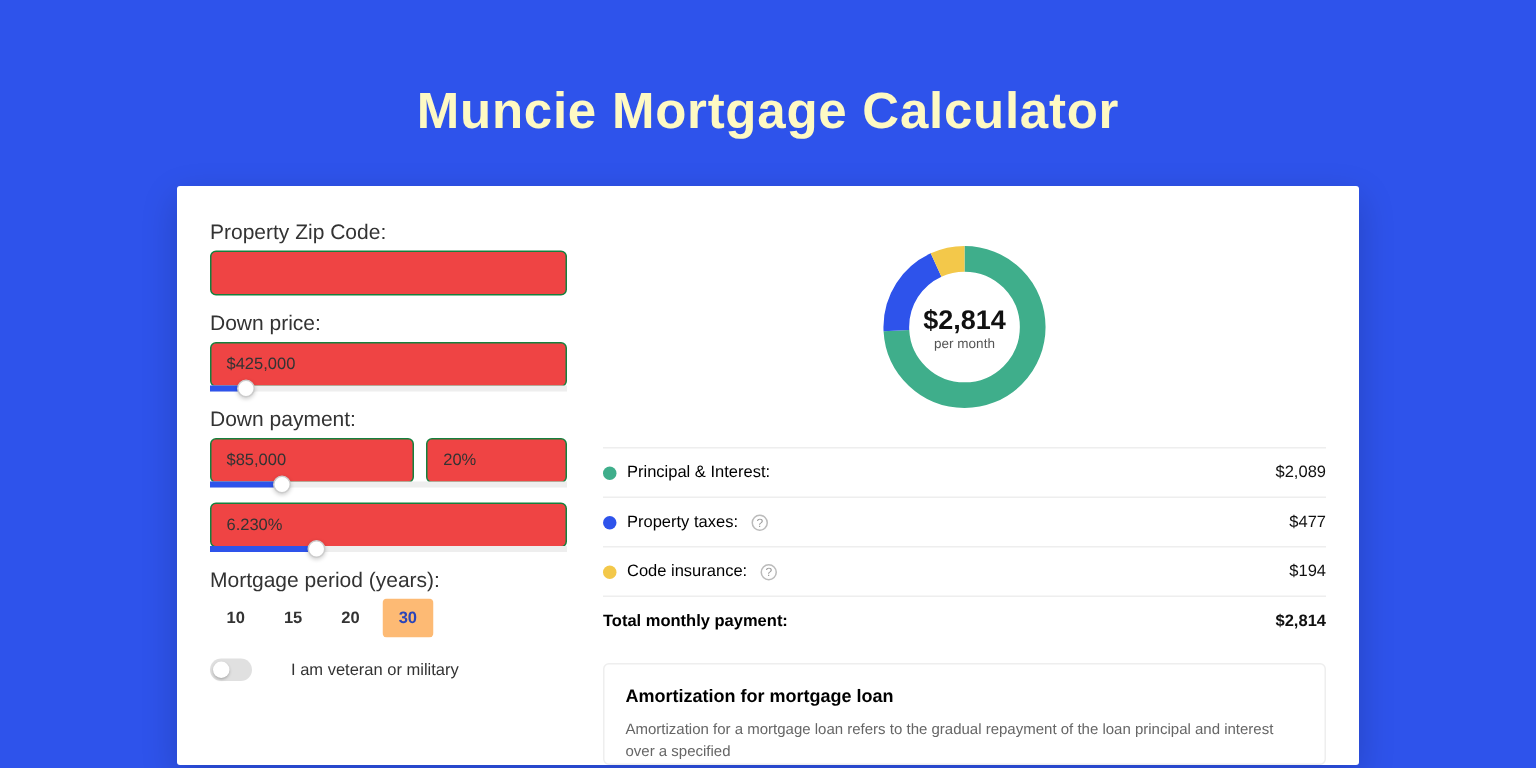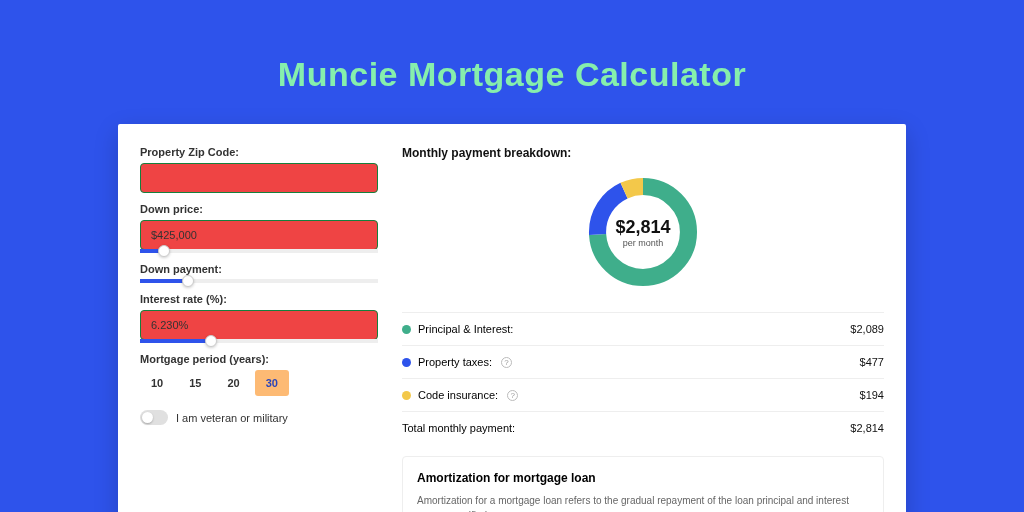--- a/index.html
+++ b/index.html
@@ -4,46 +4,45 @@
 <style>
   * { box-sizing: border-box; margin: 0; padding: 0; font-family: -apple-system, BlinkMacSystemFont, "Segoe UI", Arial, sans-serif; }
   body {
     background: #2e53eb;
     width: 1024px;
     height: 512px;
     overflow: hidden;
     position: relative;
   }
   .page-title {
-    color: #86efac;
+    color: #fef9c3;
     text-align: center;
     font-size: 34px;
     font-weight: 700;
     padding: 55px 0 30px 0;
     letter-spacing: .5px;
   }
   .calc-card {
     background: #fff;
     width: 788px;
     margin: 0 auto;
     border-radius: 2px;
     box-shadow: 0 8px 24px rgba(0,0,0,0.18);
     padding: 22px 22px 0 22px;
     display: flex;
     gap: 24px;
   }
   .left-col { width: 238px; }
   .right-col { flex: 1; }
 
   .field-label {
-    font-size: 11px;
+    font-size: 14px;
     color: #333;
     margin-bottom: 5px;
     display: block;
-    font-weight: bold;
   }
   .text-input, .num-input {
     width: 100%;
     border: 1px solid #15803d;
     border-radius: 4px;
     padding: 8px 10px;
     font-size: 11px;
     color: #333;
     background:#ef4444;
   }
@@ -77,21 +76,21 @@
     padding:6px 10px;
     border-radius:3px;
     cursor:pointer;
     font-weight:600;
   }
   .period-btn.active {
     background:#fdba74;
     color:#2b45b9;
   }
 
-  .toggle-row { margin-top:14px; display:flex; align-items:center; gap:8px; }
+  .toggle-row { margin-top:14px; display:flex; align-items:center; gap:26px; }
   .toggle {
     width:28px; height:15px; background:#e0e0e0; border-radius:999px; position:relative;
   }
   .toggle::after{
     content:""; position:absolute; left:2px; top:2px; width:11px; height:11px;
     background:#fff; border-radius:50%; box-shadow:0 1px 2px rgba(0,0,0,.25);
   }
 
   .section-title { font-size:12px; font-weight:700; color:#111; }
 
@@ -103,21 +102,21 @@
     align-items:center; justify-content:center;
   }
   .donut-amount { font-size:18px; font-weight:700; color:#111; }
   .donut-sub { font-size:9px; color:#555; }
 
   .legend-row {
     display:flex; align-items:center; justify-content:space-between;
     padding:10px 0; border-top:1px solid #eee; font-size:11px;
   }
   .legend-row:first-of-type{ border-top:none; }
-  .legend-row.total { font-weight:400; }
+  .legend-row.total { font-weight:700; }
   .legend-left { display:flex; align-items:center; gap:7px; }
   .dot { width:9px; height:9px; border-radius:50%; display:inline-block; }
   .val { color:#111; }
 
   .info-icon{
     width:11px;height:11px;border:1px solid #bbb;border-radius:50%;
     display:inline-flex;align-items:center;justify-content:center;
     font-size:8px;color:#999;margin-left:2px;
   }
 
@@ -146,28 +145,31 @@
       <label class="field-label">Down price:</label>
       <input class="num-input" value="$425,000" style="">
       <div class="slider-track">
         <div class="slider-fill" style="width:10%"></div>
         <div class="slider-thumb" style="left:10%"></div>
       </div>
     </div>
 
     <div class="fg">
       <label class="field-label">Down payment:</label>
+      <div class="down-row">
+        <input class="num-input" value="$85,000" style="">
+        <input class="num-input" value="20%" style="">
+      </div>
       <div class="slider-track">
         <div class="slider-fill" style="width:20%"></div>
         <div class="slider-thumb" style="left:20%"></div>
       </div>
     </div>
 
     <div class="fg">
-      <label class="field-label">Interest rate (%):</label>
       <input class="num-input" value="6.230%" style="">
       <div class="slider-track">
         <div class="slider-fill" style="width:30%"></div>
         <div class="slider-thumb" style="left:30%"></div>
       </div>
     </div>
 
     <div class="fg">
       <label class="field-label">Mortgage period (years):</label>
       <div class="period-row">
@@ -178,21 +180,20 @@
       </div>
     </div>
 
     <div class="toggle-row">
       <div class="toggle"></div>
       <span style="font-size:11px;color:#333">I am veteran or military</span>
     </div>
   </div>
 
   <div class="right-col">
-    <div class="section-title">Monthly payment breakdown:</div>
 
     <div class="donut-wrap">
       <div class="donut">
         <svg width="120" height="120" viewBox="0 0 42 42">
           <circle cx="21" cy="21" r="15.915" fill="none" stroke="#3fae8b" stroke-width="6" stroke-dasharray="74 26" stroke-dashoffset="0"></circle>
           <circle cx="21" cy="21" r="15.915" fill="none" stroke="#2e53eb" stroke-width="6" stroke-dasharray="19 81" stroke-dashoffset="-74"></circle>
           <circle cx="21" cy="21" r="15.915" fill="none" stroke="#f3c84a" stroke-width="6" stroke-dasharray="7 93" stroke-dashoffset="-93"></circle>
         </svg>
         <div class="donut-center">
           <div class="donut-amount">$2,814</div>

